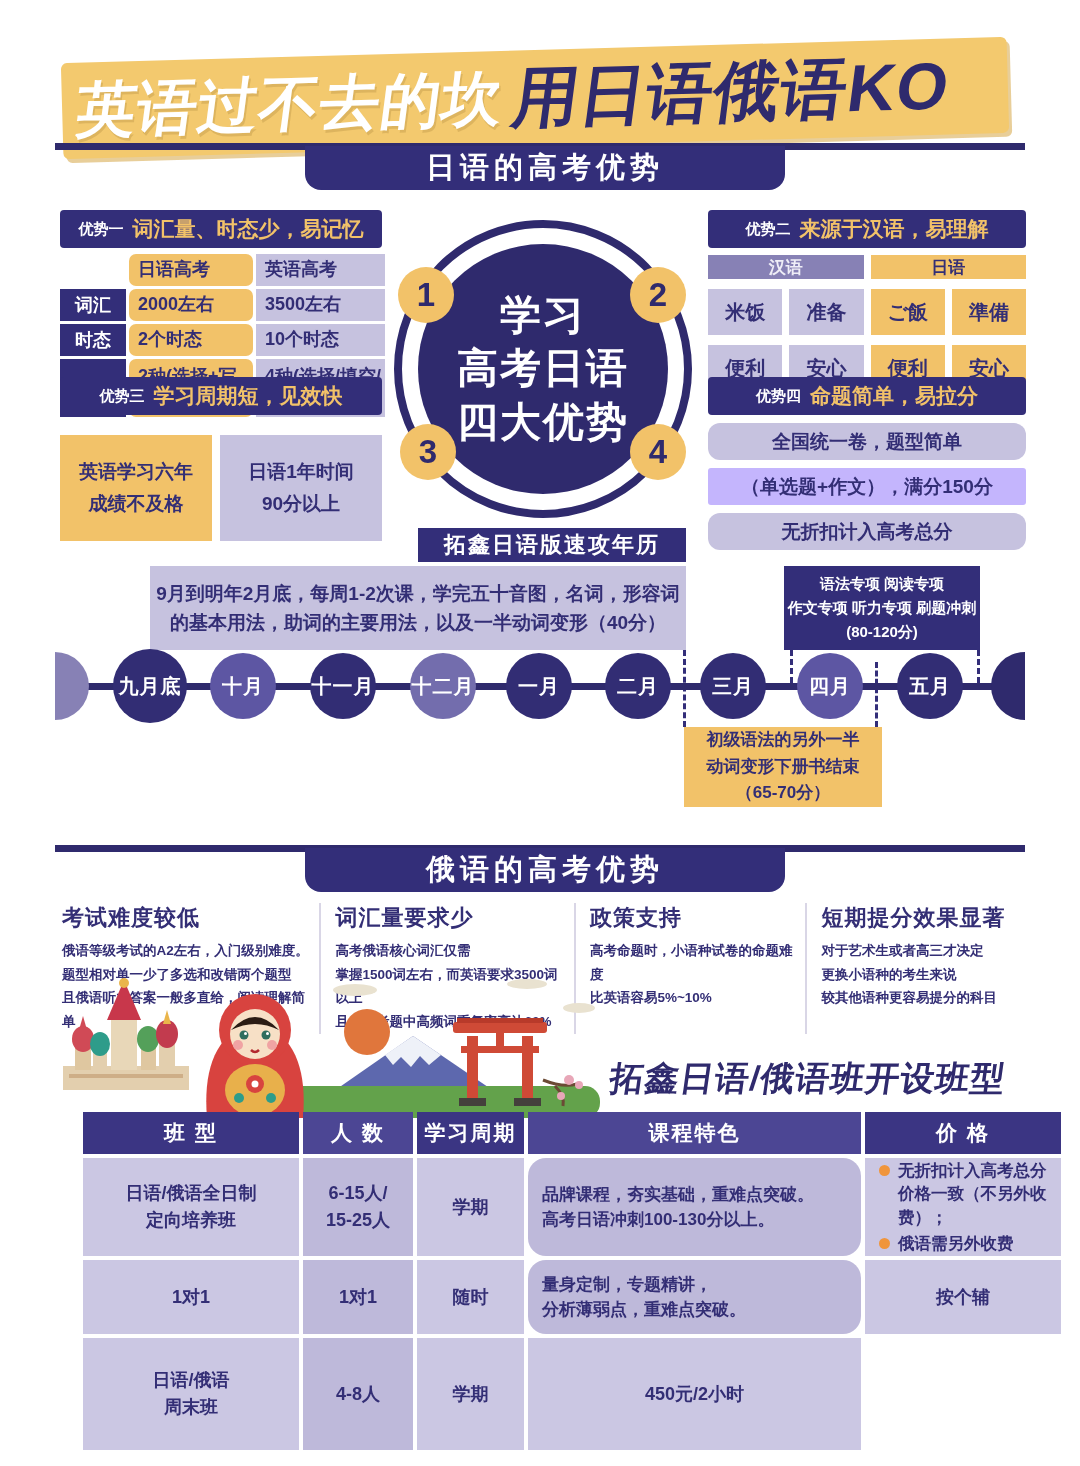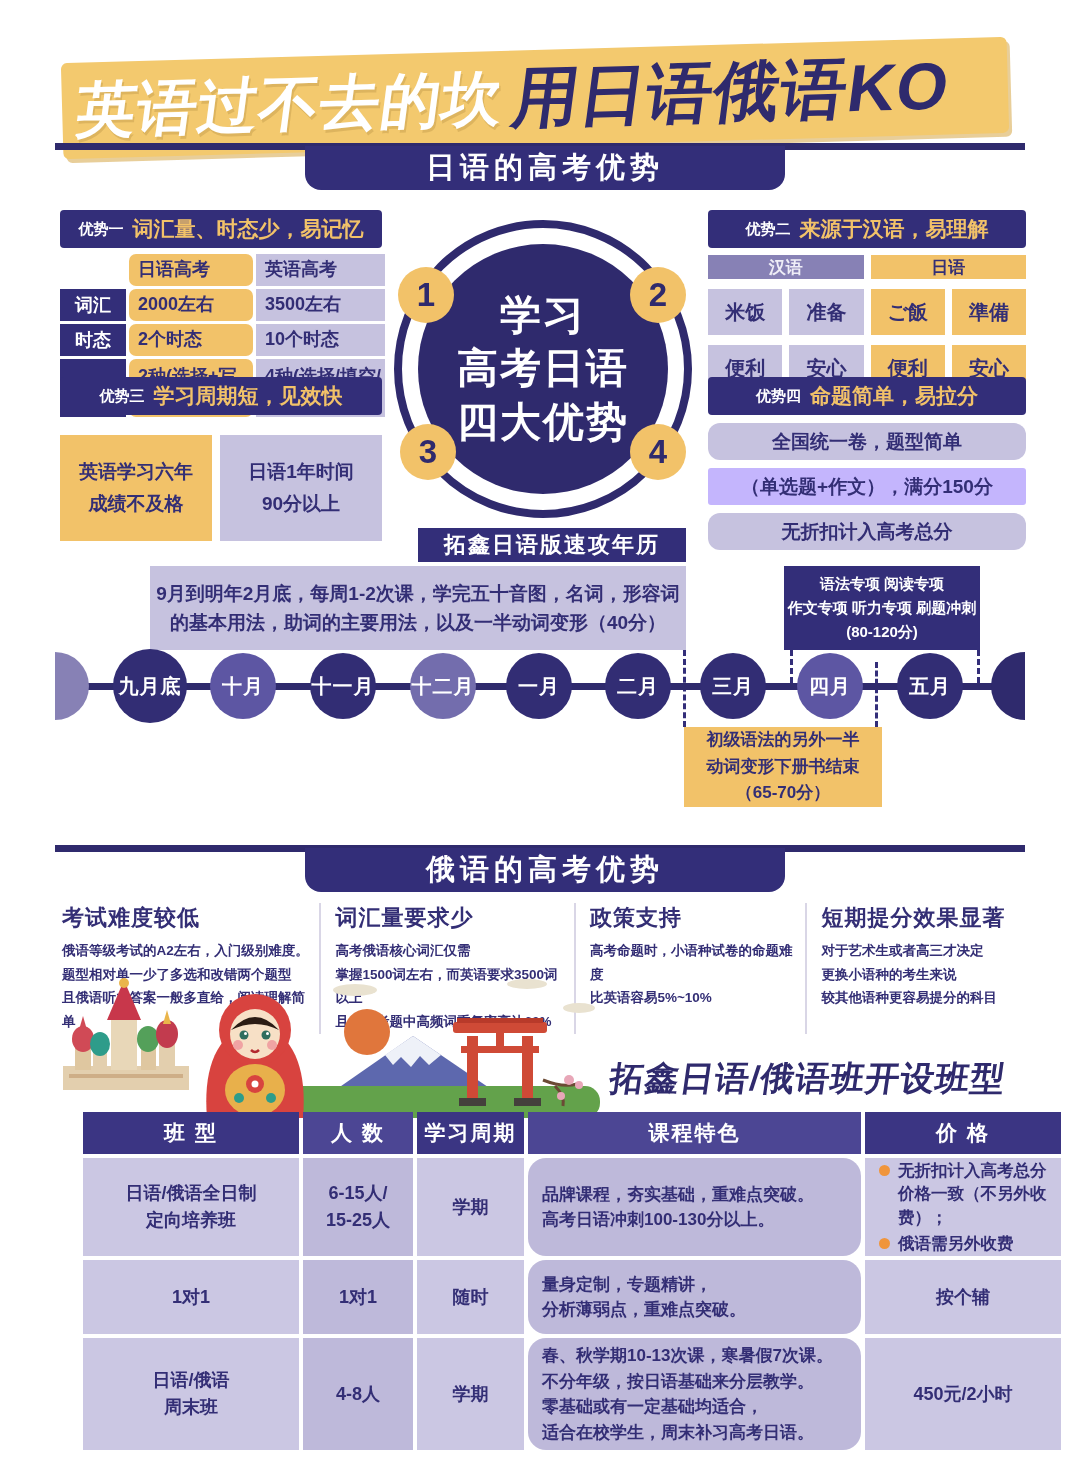--- a/index.html
+++ b/index.html
@@ -366,20 +366,16 @@
     <div class="td cd r2">1对1</div>
     <div class="td cl r2">随时</div>
     <div class="td cd r2 left pre">量身定制，专题精讲，
 分析薄弱点，重难点突破。</div>
     <div class="td cl r2">按个辅</div>
 
     <div class="td cl r3 pre">日语/俄语
 周末班</div>
     <div class="td cd r3">4-8人</div>
     <div class="td cl r3">学期</div>
-    <div class="td cd r3 left pre">春、秋学期10-13次课，寒暑假7次课。
-不分年级，按日语基础来分层教学。
-零基础或有一定基础均适合，
-适合在校学生，周末补习高考日语。</div>
     <div class="td cl r3">450元/2小时</div>
   </div>
 
 </div>
 
 </body></html>

